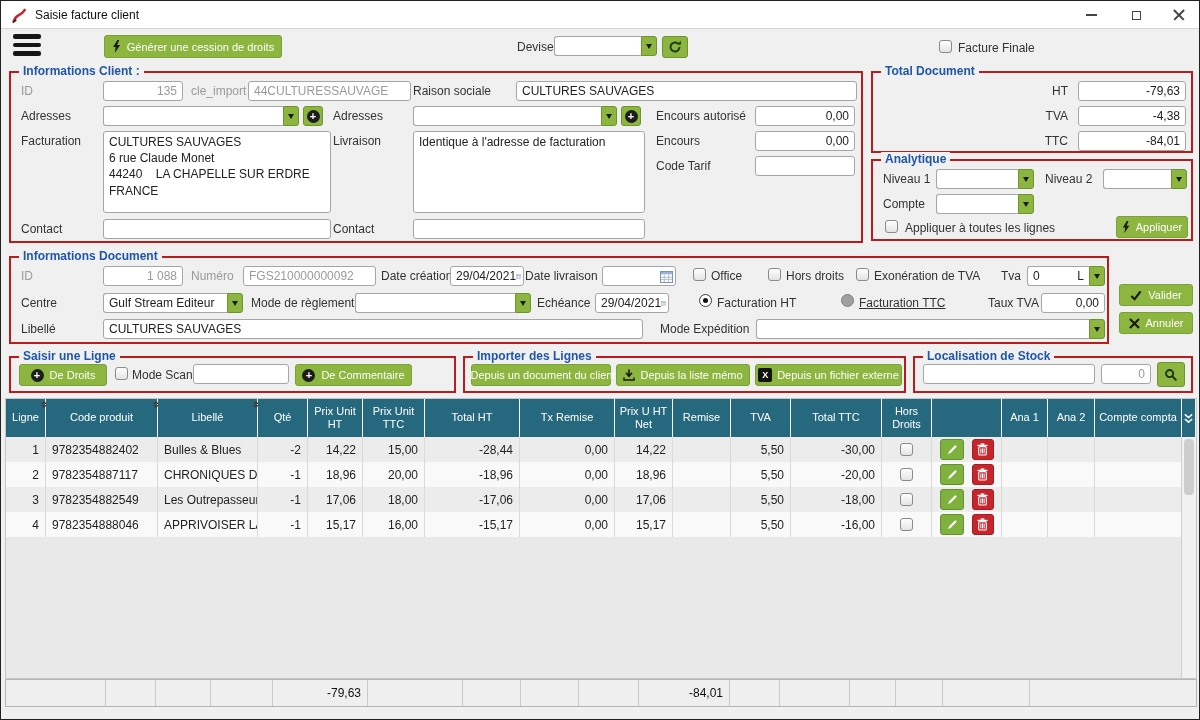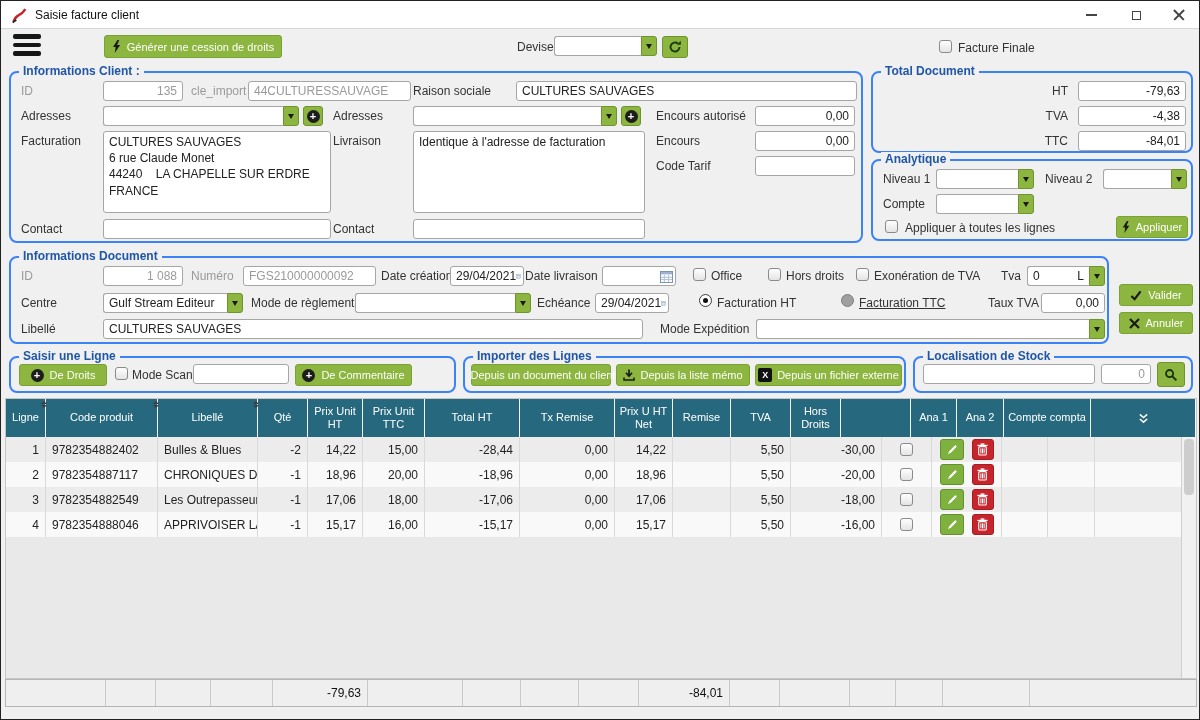--- a/index.html
+++ b/index.html
@@ -35,21 +35,21 @@
   .btn { background:#8CB63F; border:1px solid #7AA135; border-radius:3px; color:#fff; font-size:11px;
          display:flex; align-items:center; justify-content:center; gap:6px; height:22px; cursor:pointer; white-space:nowrap; }
   .cb { width:13px; height:13px; border:1px solid #8a8a8a; border-radius:3px; background:linear-gradient(#fefefe,#e4e4e4); }
   .radio { width:13px; height:13px; border-radius:50%; border:1.5px solid #3c3c3c; background:#fff; display:flex; align-items:center; justify-content:center; }
   .radio.sel::after { content:""; width:5px; height:5px; background:#111; border-radius:50%; }
   .radio.unsel { background:#9f9f9f; border-color:#7e7e7e; }
   .pluscirc { width:13px; height:13px; border-radius:50%; background:#1d1d1d; color:#fff; font-size:11px; font-weight:bold;
               display:flex; align-items:center; justify-content:center; line-height:1; }
   .plusbtn { width:20px; height:20px; background:#8CB63F; border:1px solid #6F9330; border-radius:3px;
              display:flex; align-items:center; justify-content:center; }
-  .gb { position:absolute; border:2px solid #3b82f6; border-radius:8px; }
+  .gb { position:absolute; border:2px solid #b91c1c; border-radius:0; }
   .gb .legend { position:absolute; top:-9px; left:8px; background:#f0f0f0; padding:0 4px; font-size:12px; font-weight:bold; color:#1f56a8; white-space:nowrap; }
   .hamb { display:flex; flex-direction:column; gap:4px; }
   .hamb i { width:28px; height:4.5px; background:#161616; border-radius:2px; }
   .excel { width:14px; height:14px; background:#111; border-radius:2px; color:#fff; font-size:9px; font-weight:bold;
            display:flex; align-items:center; justify-content:center; }
 
   
   .tbl { position:absolute; left:4px; top:397px; width:1192px; height:281px; background:#e9e9e9; border:1px solid #c6c6c6; overflow:hidden; }
   .thead { display:flex; height:38px; background:#f4f4f4; }
   .th { position:relative; background:#26697E; color:#fff; font-size:11px; display:flex; align-items:center; justify-content:center;
@@ -392,20 +392,21 @@
       <div class="th w5">Prix Unit
 HT</div>
       <div class="th w6">Prix Unit
 TTC</div>
       <div class="th w7">Total HT</div>
       <div class="th w8">Tx Remise</div>
       <div class="th w9">Prix U HT
 Net</div>
       <div class="th w10">Remise</div>
       <div class="th w11">TVA</div>
+      <div class="th w12">Total TTC</div>
       <div class="th w13">Hors
 Droits</div>
       <div class="th w14"></div>
       <div class="th w15">Ana 1</div>
       <div class="th w16">Ana 2</div>
       <div class="th w17">Compte compta</div>
       <div class="th wend">
         <svg width="11" height="11" viewBox="0 0 12 11">
             <path d="M2 1 L6 4.5 L10 1 M2 6 L6 9.5 L10 6" stroke="#fff" stroke-width="1.6" fill="none"></path>
           </svg>

